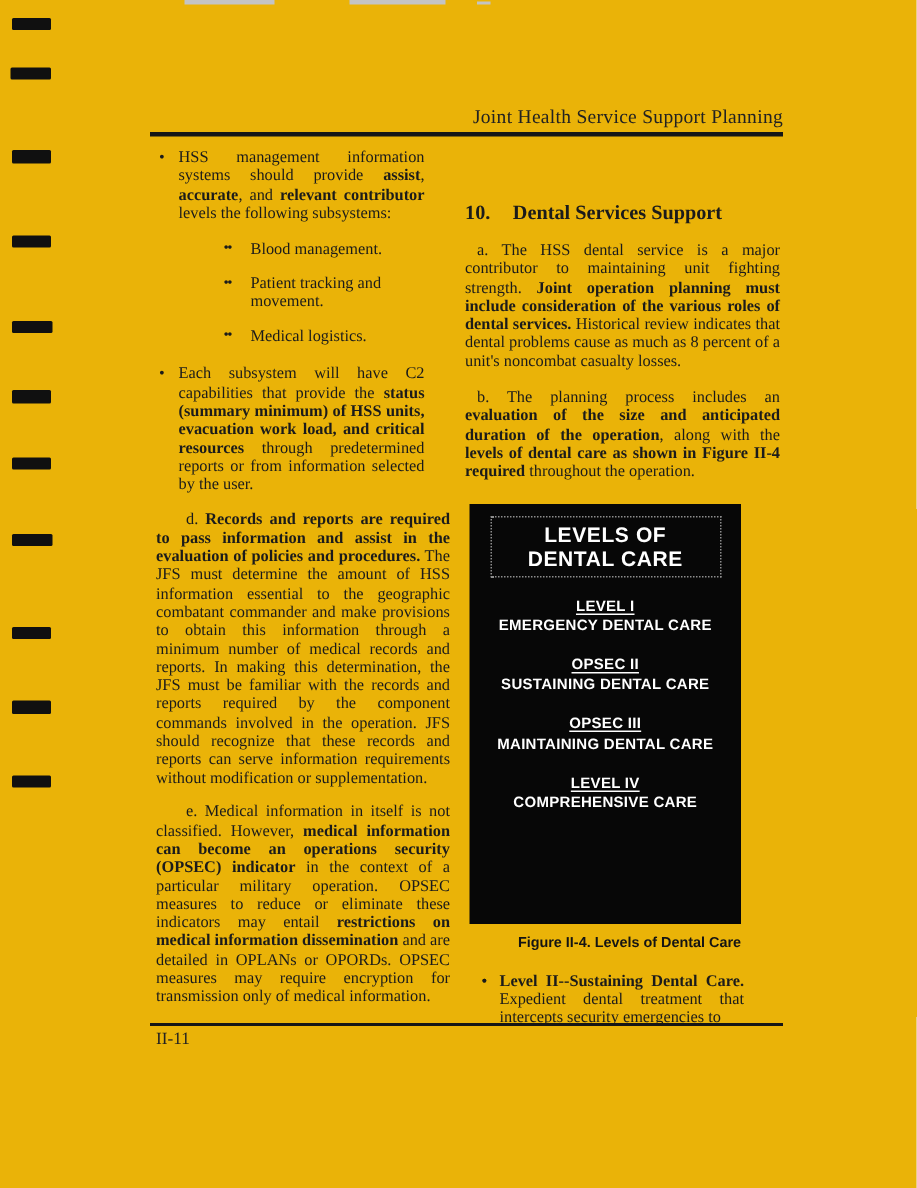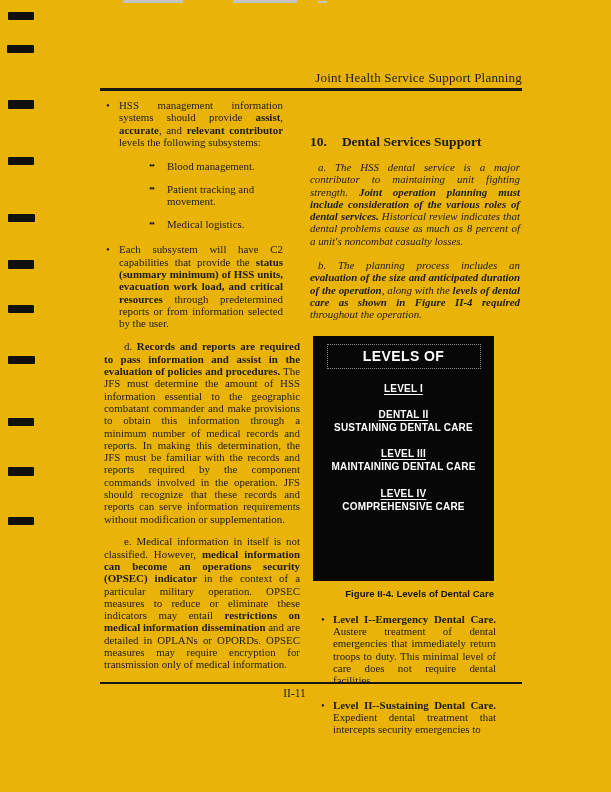--- a/index.html
+++ b/index.html
@@ -15,55 +15,55 @@
   .header-title{
     position:absolute;top:70px;left:104px;width:418px;text-align:right;
     font-size:13px;letter-spacing:.2px;color:#222;
   }
   .header-rule{position:absolute;top:88px;left:100px;width:422px;height:2.6px;background:#161616;}
   
   .col{position:absolute;font-size:10.9px;line-height:12.3px;}
   .col-left{left:104px;top:99px;width:196px;}
   .col-right{left:310px;top:94px;width:210px;margin-top:40px;}
   .para{margin:0;text-align:justify;text-indent:20px;}
-  .col-right .para{text-indent:8px;font-style:italic;}
+  .col-right .para{text-indent:8px;}
   .b{font-weight:bold;}
   
   .bullet{position:relative;padding-left:15px;margin-right:17px;text-align:justify;}
   .bullet .bdot{position:absolute;left:2px;top:0;}
   .col-right .bullet{padding-left:23px;margin-right:24px;}
   .col-right .bullet .bdot{left:11px;}
   .subbullet{position:relative;padding-left:63px;}
   .subbullet .bdot2{position:absolute;left:45px;top:0;letter-spacing:-1px;font-size:10px;}
   
   .mb12{margin-bottom:12px;} .mb11{margin-bottom:11px;} .mb10{margin-bottom:10.5px;}
   .mb13{margin-bottom:13px;}
   
   .sec-head{margin:0 0 12px 0;font-size:13.5px;font-weight:bold;line-height:15px;}
   .sec-head .num{display:inline-block;margin-right:15px;}
   
   .fig-box{
-    position:relative;margin:15px 0 0 3px;width:181px;height:245px;background:#070707;
+    position:relative;margin:15px 0 0 3px;width:181px;height:280px;background:#070707;
     font-family:"Liberation Sans",sans-serif;color:#ffffff;text-align:center;
     display:flex;flex-direction:column;align-items:center;
   }
   .fig-title-box{
     margin-top:8px;width:152px;border:1px dotted #8d8d8d;padding:3px 0 4px 0;
     font-size:14px;font-weight:bold;line-height:16px;letter-spacing:.4px;
   }
   .level{margin-top:13px;font-size:10px;font-weight:bold;line-height:13.2px;letter-spacing:.2px;}
   .level-name{text-decoration:underline;text-underline-offset:1.5px;}
   .fig-caption{
     margin:7px 0 0 3px;width:181px;text-align:right;
     font-family:"Liberation Sans",sans-serif;font-size:9.6px;font-weight:bold;color:#141414;
   }
   .after-caption{margin-top:13px;}
   
   .footer-rule{position:absolute;top:682px;left:100px;width:422px;height:2.2px;background:#161616;}
-  .page-number{position:absolute;top:687px;left:104px;width:381px;text-align:center;font-size:11.5px;color:#222;}
+  .page-number{position:absolute;top:687px;left:104px;width:381px;text-align:left;font-size:11.5px;color:#222;}
 </style>
 </head>
 <body>
 
 <div class="page">
 
   <div class="bind-mark" style="left:8px;top:12px;width:26px;height:8px;"></div>
   <div class="bind-mark" style="left:7px;top:45px;width:27px;height:8px;"></div>
   <div class="bind-mark" style="left:8px;top:100px;width:26px;height:9px;"></div>
   <div class="bind-mark" style="left:8px;top:157px;width:26px;height:8px;"></div>
@@ -116,43 +116,44 @@
     <h2 class="sec-head">
       <span class="num">10.</span><span>Dental Services Support</span>
     </h2>
 
     <p class="para mb12"><span>a. The HSS dental service is a major contributor to maintaining unit fighting strength. </span><span class="b">Joint operation planning must include consideration of the various roles of dental services.</span><span> Historical review indicates that dental problems cause as much as 8 percent of a unit's noncombat casualty losses.</span></p>
     <p class="para"><span>b. The planning process includes an </span><span class="b">evaluation of the size and anticipated duration of the operation</span><span>, along with the </span><span class="b">levels of dental care as shown in Figure II-4 required</span><span> throughout the operation.</span></p>
 
     <div class="fig-box">
       <div class="fig-title-box">
         <div>LEVELS OF</div>
+        <div>DENTAL CARE</div>
       </div>
       <div class="level">
         <div class="level-name">LEVEL I</div>
+        <div class="level-desc">EMERGENCY DENTAL CARE</div>
       </div>
       <div class="level">
-        <div class="level-name">DENTAL II</div>
+        <div class="level-name">OPSEC II</div>
         <div class="level-desc">SUSTAINING DENTAL CARE</div>
       </div>
       <div class="level">
-        <div class="level-name">LEVEL III</div>
+        <div class="level-name">OPSEC III</div>
         <div class="level-desc">MAINTAINING DENTAL CARE</div>
       </div>
       <div class="level">
         <div class="level-name">LEVEL IV</div>
         <div class="level-desc">COMPREHENSIVE CARE</div>
       </div>
     </div>
 
     <div class="fig-caption">Figure II-4.  Levels of Dental Care</div>
 
     <div class="bullet after-caption mb12">
       <span class="bdot">•</span>
-      <span><span class="b">Level I--Emergency Dental Care.</span><span> Austere treatment of dental emergencies that immediately return troops to duty. This minimal level of care does not require dental facilities.</span></span>
     </div>
     <div class="bullet">
       <span class="bdot">•</span>
       <span><span class="b">Level II--Sustaining Dental Care.</span><span> Expedient dental treatment that intercepts security emergencies to</span></span>
     </div>
   </div>
 
   <div class="footer-rule"></div>
   <div class="page-number">II-11</div>
 

